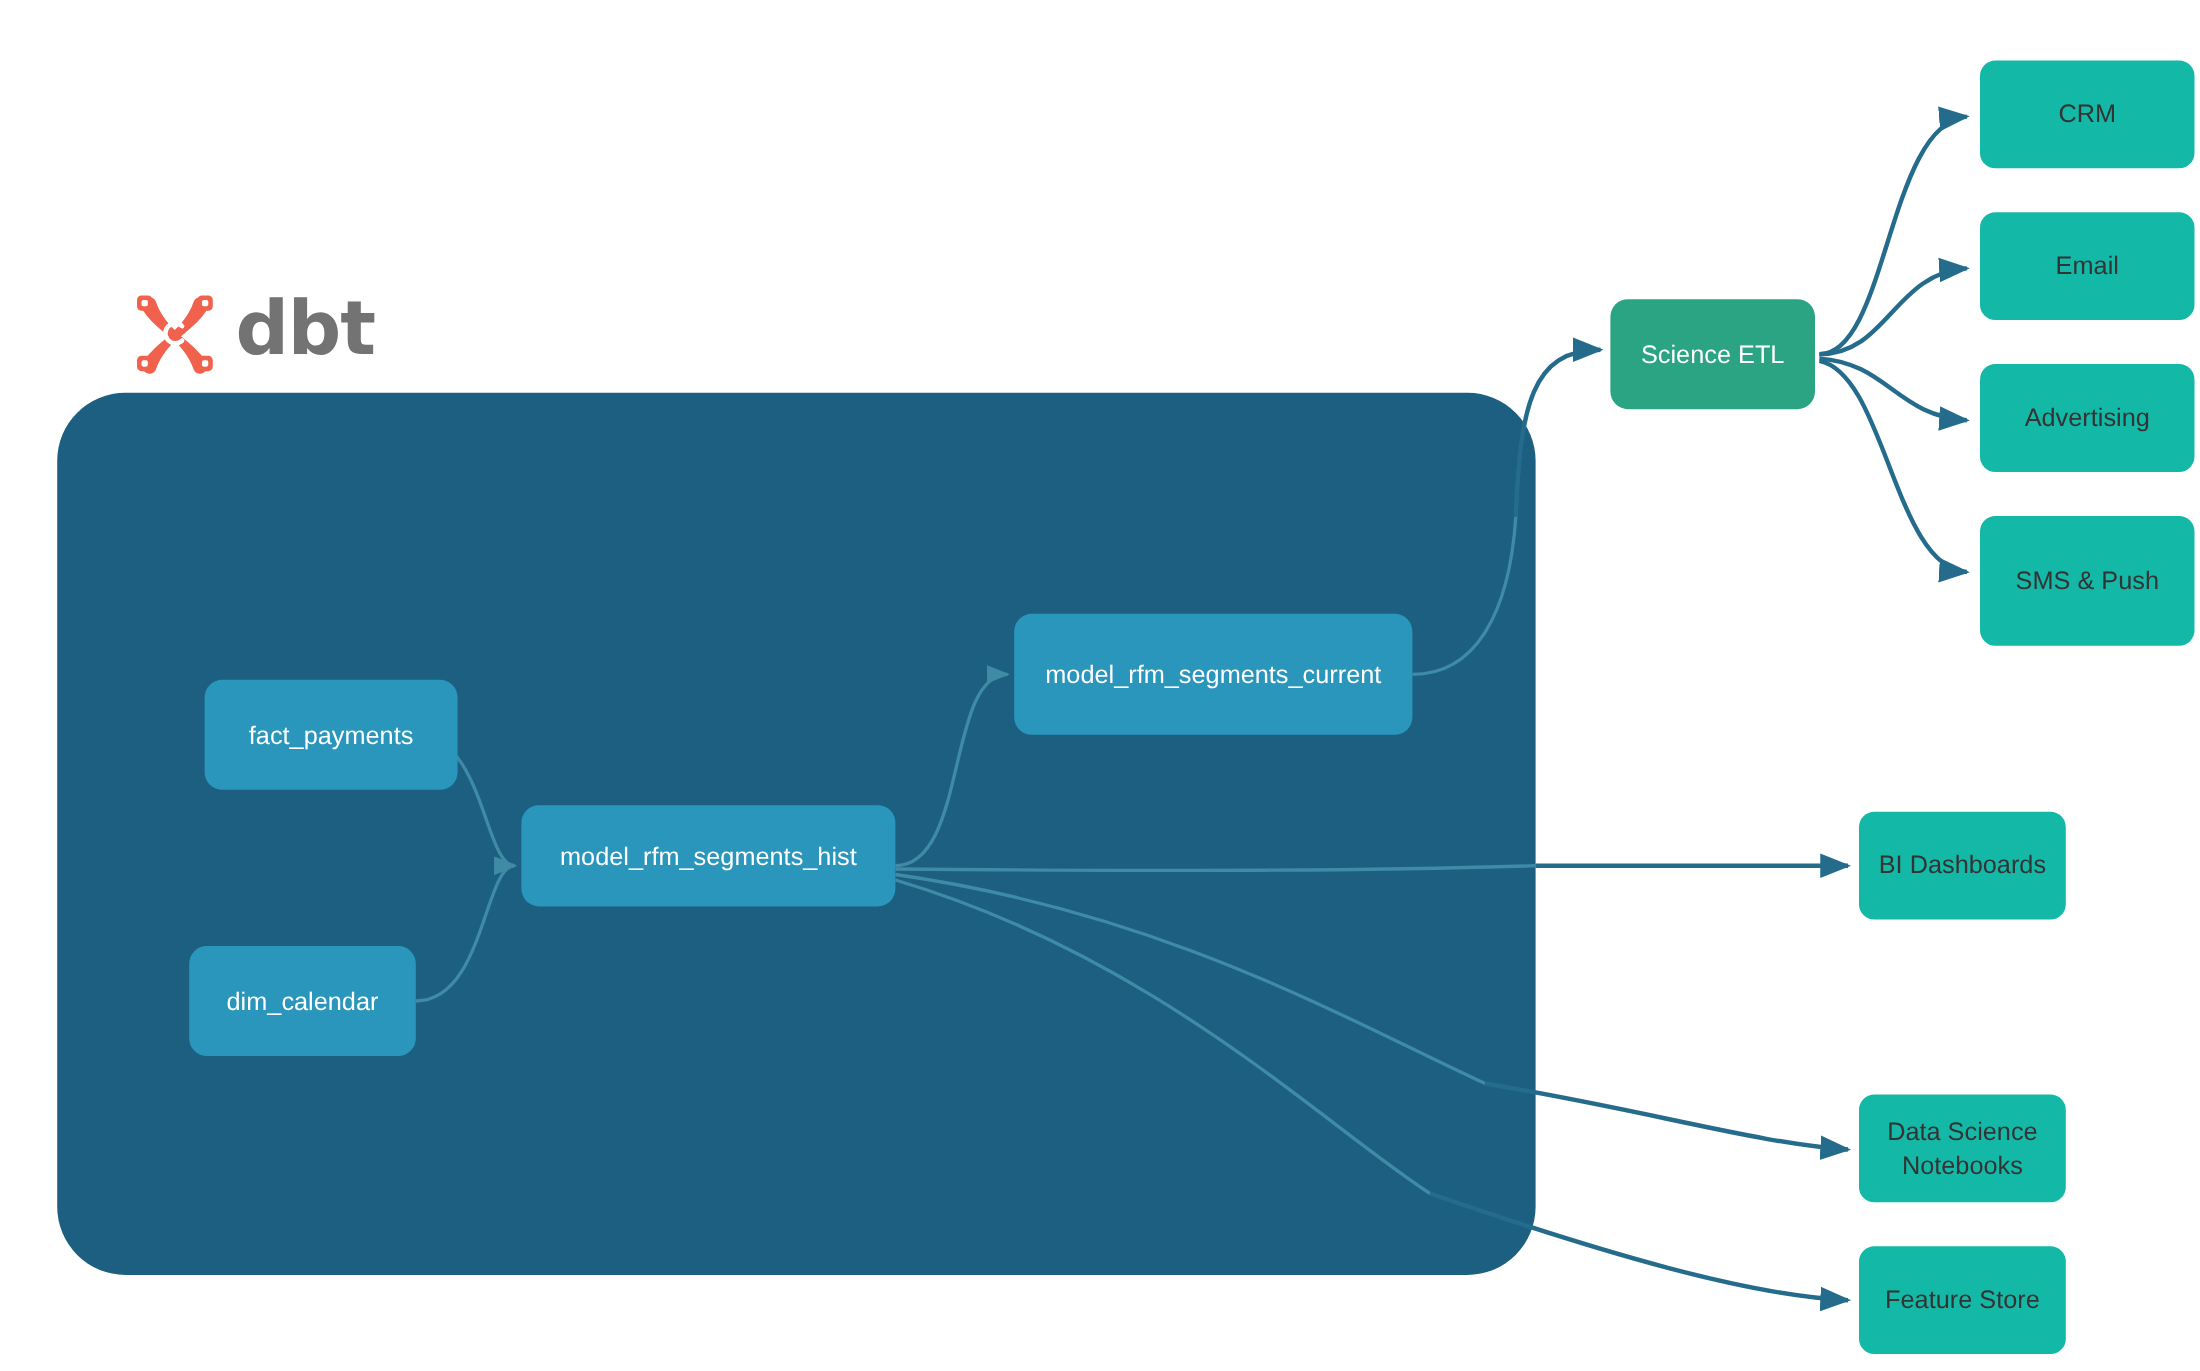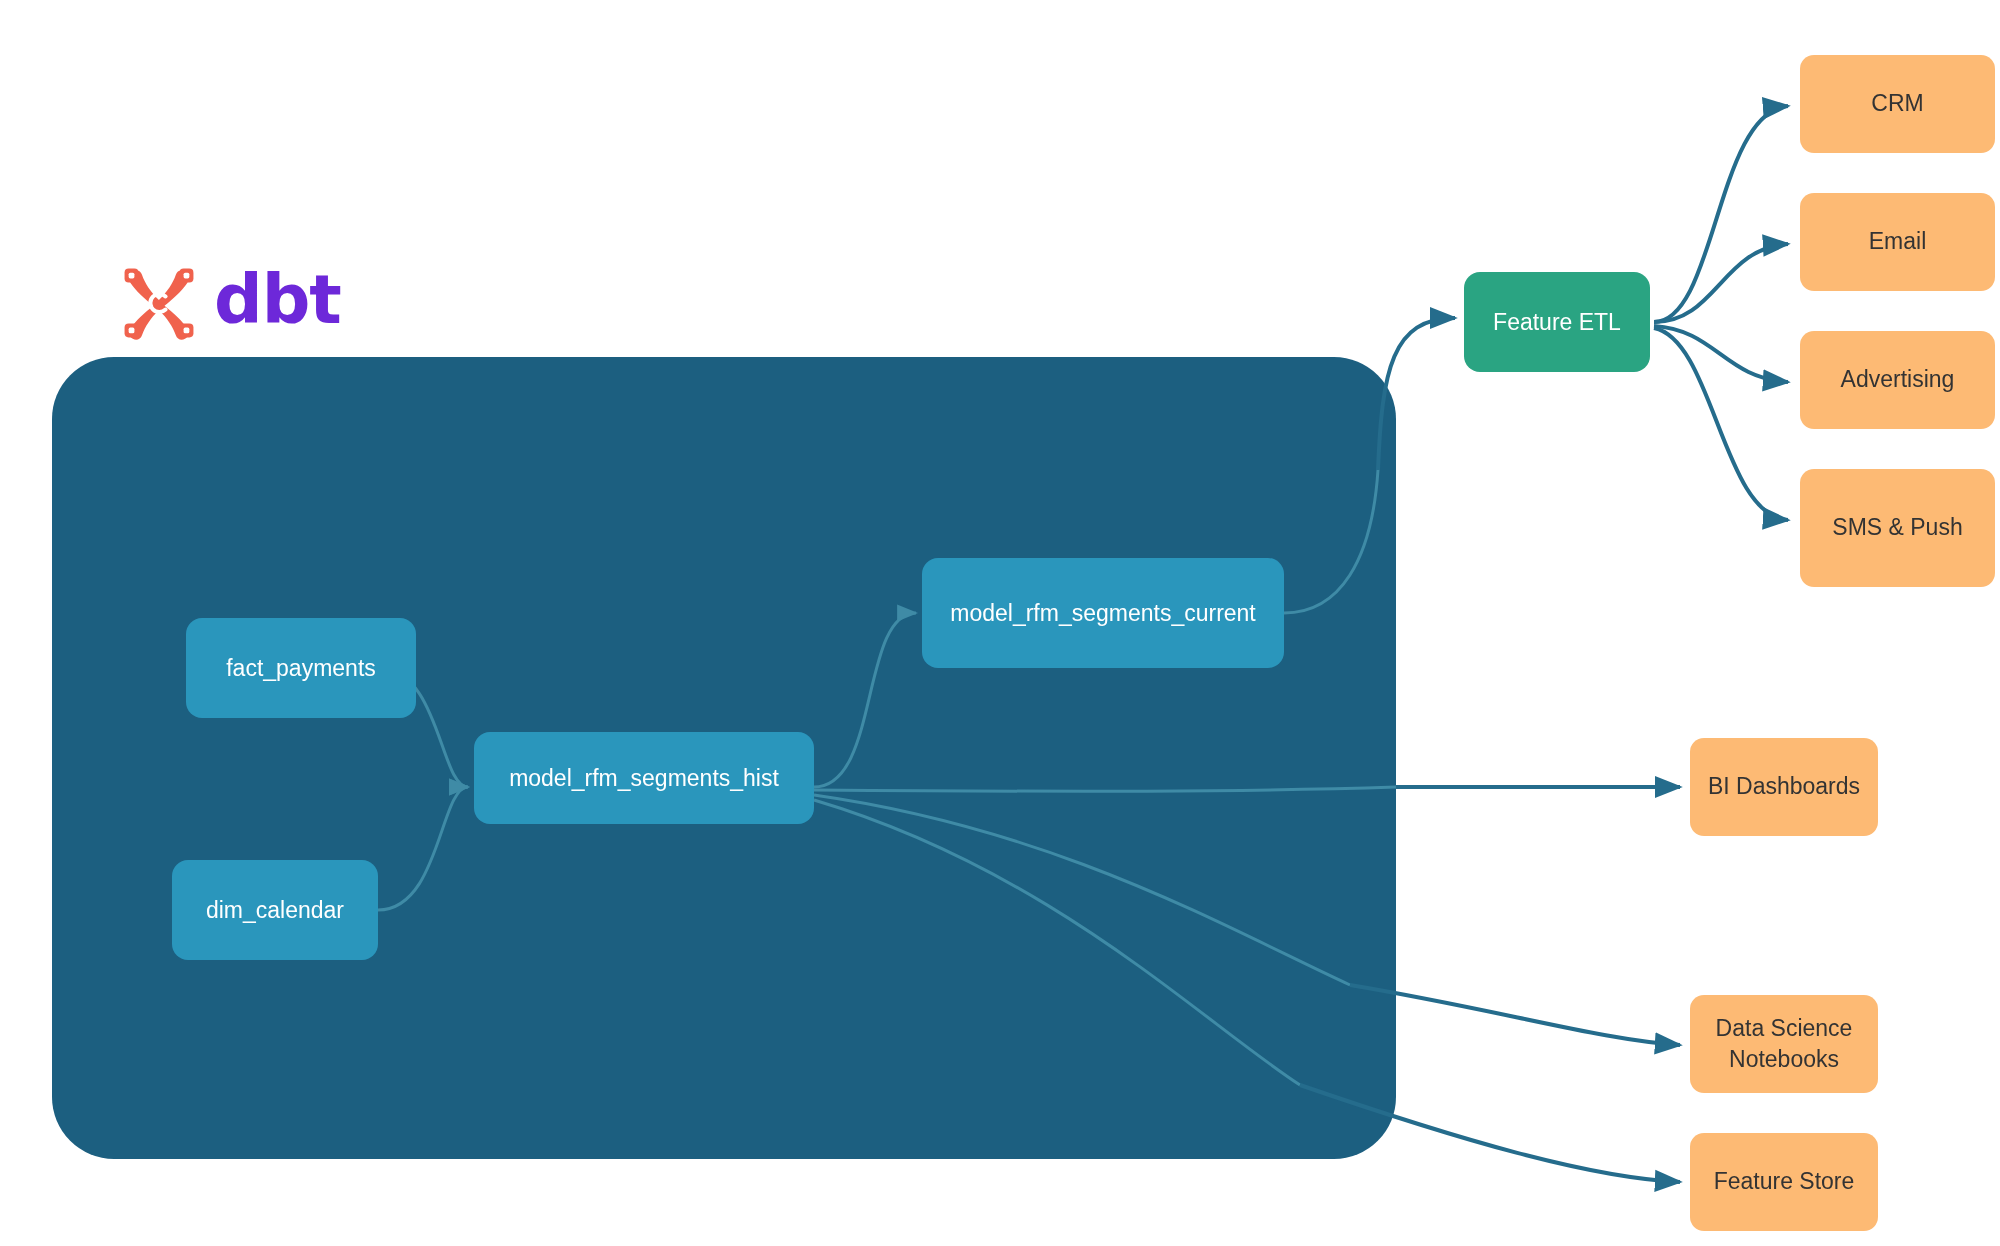--- a/index.html
+++ b/index.html
@@ -33,21 +33,21 @@
   }
   #dbt-logo .mark {
     width: 82px;
     height: 82px;
     flex: 0 0 auto;
   }
   #dbt-logo .wordmark {
     font-family: "DejaVu Sans", sans-serif;
     font-weight: 700;
     font-size: 68px;
-    color: #6d28d9;
+    color: #737373;
     letter-spacing: -1px;
     line-height: 1;
     padding-bottom: 6px;
   }
 
   
   #dbt-container {
     position: absolute;
     left: 52px;
     top: 357px;
@@ -73,21 +73,21 @@
     font-size: 23px;
     border-radius: 16px;
   }
   .node-green {
     background: #2aa482;
     color: #ffffff;
     font-size: 23px;
     border-radius: 16px;
   }
   .node-gray {
-    background: #fdba74;
+    background: #14b8a6;
     color: #333333;
     font-size: 23px;
     border-radius: 14px;
     line-height: 1.35;
   }
 
   
   #node-fact-payments        { left: 186px;  top: 618px;  width: 230px; height: 100px; }
   #node-dim-calendar         { left: 172px;  top: 860px;  width: 206px; height: 100px; }
   #node-rfm-hist             { left: 474px;  top: 732px;  width: 340px; height: 92px; }
@@ -203,21 +203,21 @@
     <span>dim_calendar</span>
   </div>
   <div class="node node-model" id="node-rfm-hist">
     <span>model_rfm_segments_hist</span>
   </div>
   <div class="node node-model" id="node-rfm-current">
     <span>model_rfm_segments_current</span>
   </div>
 
   <div class="node node-green" id="node-reverse-etl">
-    <span>Feature ETL</span>
+    <span>Science ETL</span>
   </div>
 
   <div class="node node-gray" id="node-crm">
     <span>CRM</span>
   </div>
   <div class="node node-gray" id="node-email">
     <span>Email</span>
   </div>
   <div class="node node-gray" id="node-advertising">
     <span>Advertising</span>

